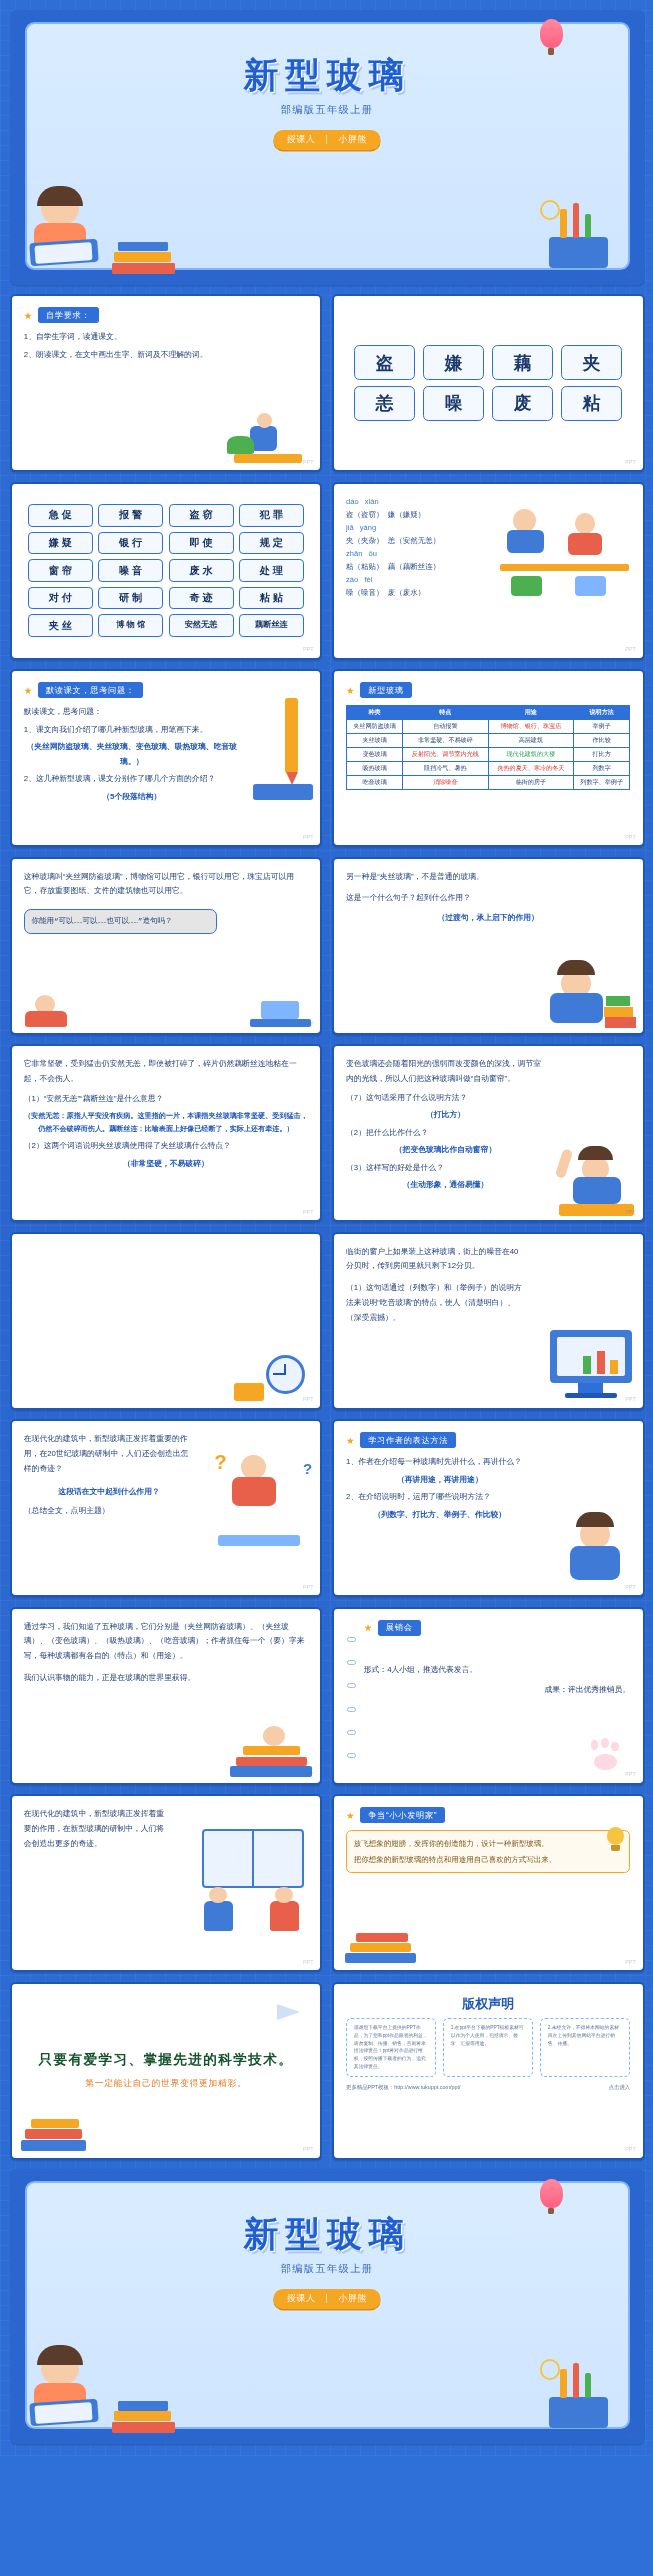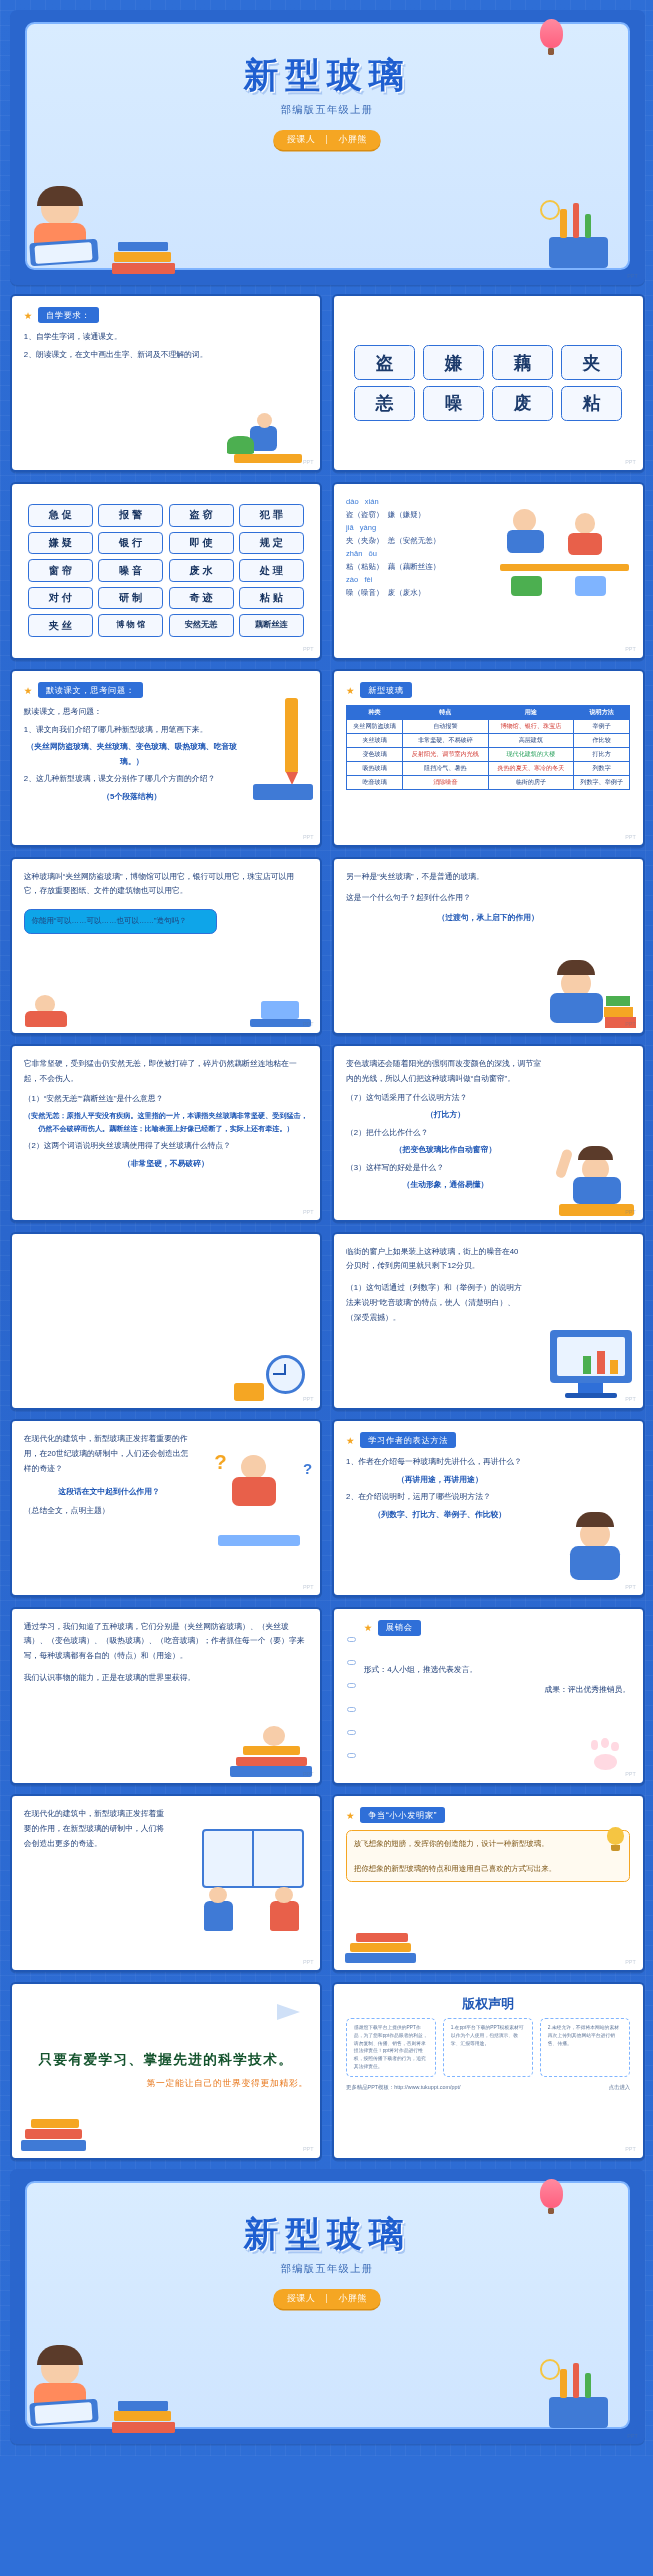--- a/index.html
+++ b/index.html
@@ -101,39 +101,39 @@
     text-align: center; font-size: 10.2px; font-weight: bold; color: #16325f; padding: 3.4px 0;
   }
   
   table { width: 100%; border-collapse: collapse; font-size: 6.1px; }
   th, td { border: 0.7px solid #2f6fd8; padding: 2px 1.4px; text-align: center; color: #23427e; }
   th { background: #2f6fd8; color: #fff; font-weight: bold; }
   td.hl { color: #d0342c; }
   td.hl2 { color: #1f9d55; }
 
   .bubble {
-    border: 1.4px solid #2f6fd8; border-radius: 6.8px; background: #0ea5e9;
-    padding: 5.4px 6.8px; font-size: 7.5px; line-height: 1.7; color: #21407a;
+    border: 1.4px solid #2f6fd8; border-radius: 6.8px; background: #e5e5e5;
+    padding: 5.4px 6.8px; font-size: 7.5px; line-height: 1.7; color: #21407a; font-family: Liberation Mono, monospace;
   }
   .framed { border: 1.4px dashed #7fb4ff; border-radius: 5.4px; padding: 5.4px 6.8px; }
   .spiral {
     position: absolute; left: 13.6px; top: 19px; bottom: 15px; width: 9.5px;
     display: flex; flex-direction: column; justify-content: space-around;
   }
   .spiral i { display: block; width: 8.2px; height: 4.8px; border: 1.4px solid #9ab9e8; border-radius: 4.8px; }
   .yellow-card {
     border: 1.4px solid #f5a623; border-radius: 5.4px; background: #fffaf0;
     padding: 5.4px 6.8px; font-size: 7.5px; line-height: 1.8; color: #7a5312;
   }
   .copy-head { text-align: center; font-size: 13px; font-weight: bold; color: #1f57b5; margin-bottom: 5.4px; }
   .copy-cols { display: flex; gap: 6.8px; font-size: 4.8px; line-height: 1.6; color: #5a7296; }
   .copy-cols div { flex: 1; }
   .copy-foot { margin-top: 6.8px; font-size: 5.4px; color: #5a7296; display: flex; justify-content: space-between; }
   .end-big { text-align: center; font-size: 13.6px; font-weight: bold; color: #14532d; letter-spacing: 1.4px; }
-  .end-sub { text-align: right; font-size: 8.8px; color: #e8791e; margin-top: 9.5px; letter-spacing: 0.7px; font-family: Liberation Mono, monospace; }
+  .end-sub { text-align: center; font-size: 8.8px; color: #e8791e; margin-top: 9.5px; letter-spacing: 0.7px; font-family: Liberation Mono, monospace; }
   .wm { position: absolute; right: 6.8px; bottom: 5.4px; font-size: 5.4px; color: rgba(90,114,150,.35); }
 </style>
 </head>
 <body>
 
 <div class="deck">
 
   <div class="slide cover">
     <div class="cover-inner"></div>
     <div class="art balloon" style="right:82px; top:9.5px;"></div>
@@ -562,21 +562,21 @@
     </div>
 
     <div class="slide half">
       <div class="s-pad">
         <div class="tag-row">
           <span class="star">★</span>
           <span class="tag">争当“小小发明家”</span>
         </div>
         <div class="yellow-card">
           <p>放飞想象的翅膀，发挥你的创造能力，设计一种新型玻璃。</p>
-          <p style="margin-top:12px;">把你想象的新型玻璃的特点和用途用自己喜欢的方式写出来。</p>
+          <p style="margin-top:3px;">把你想象的新型玻璃的特点和用途用自己喜欢的方式写出来。</p>
         </div>
         <div class="art" style="right:12.3px; top:31px; width:29px; height:29px;">
           <div style="position:absolute;top:0;left:5.4px;width:17.7px;height:17.7px;background:#f5c542;border-radius:50%;"></div>
           <div style="position:absolute;top:17.7px;left:10.2px;width:8.2px;height:6.8px;background:#c9952a;border-radius:0 0 2px 2px;"></div>
         </div>
         <div class="art" style="left:11px; bottom:6.8px; width:82px; height:48px;">
           <div style="position:absolute;bottom:0;left:0;width:71px;height:10.2px;background:#3f7ad6;border-radius:2px;"></div>
           <div style="position:absolute;bottom:11px;left:5.4px;width:61px;height:9.5px;background:#f5a623;border-radius:2px;"></div>
           <div style="position:absolute;bottom:21px;left:11px;width:52px;height:8.8px;background:#e8604a;border-radius:2px;"></div>
         </div>

